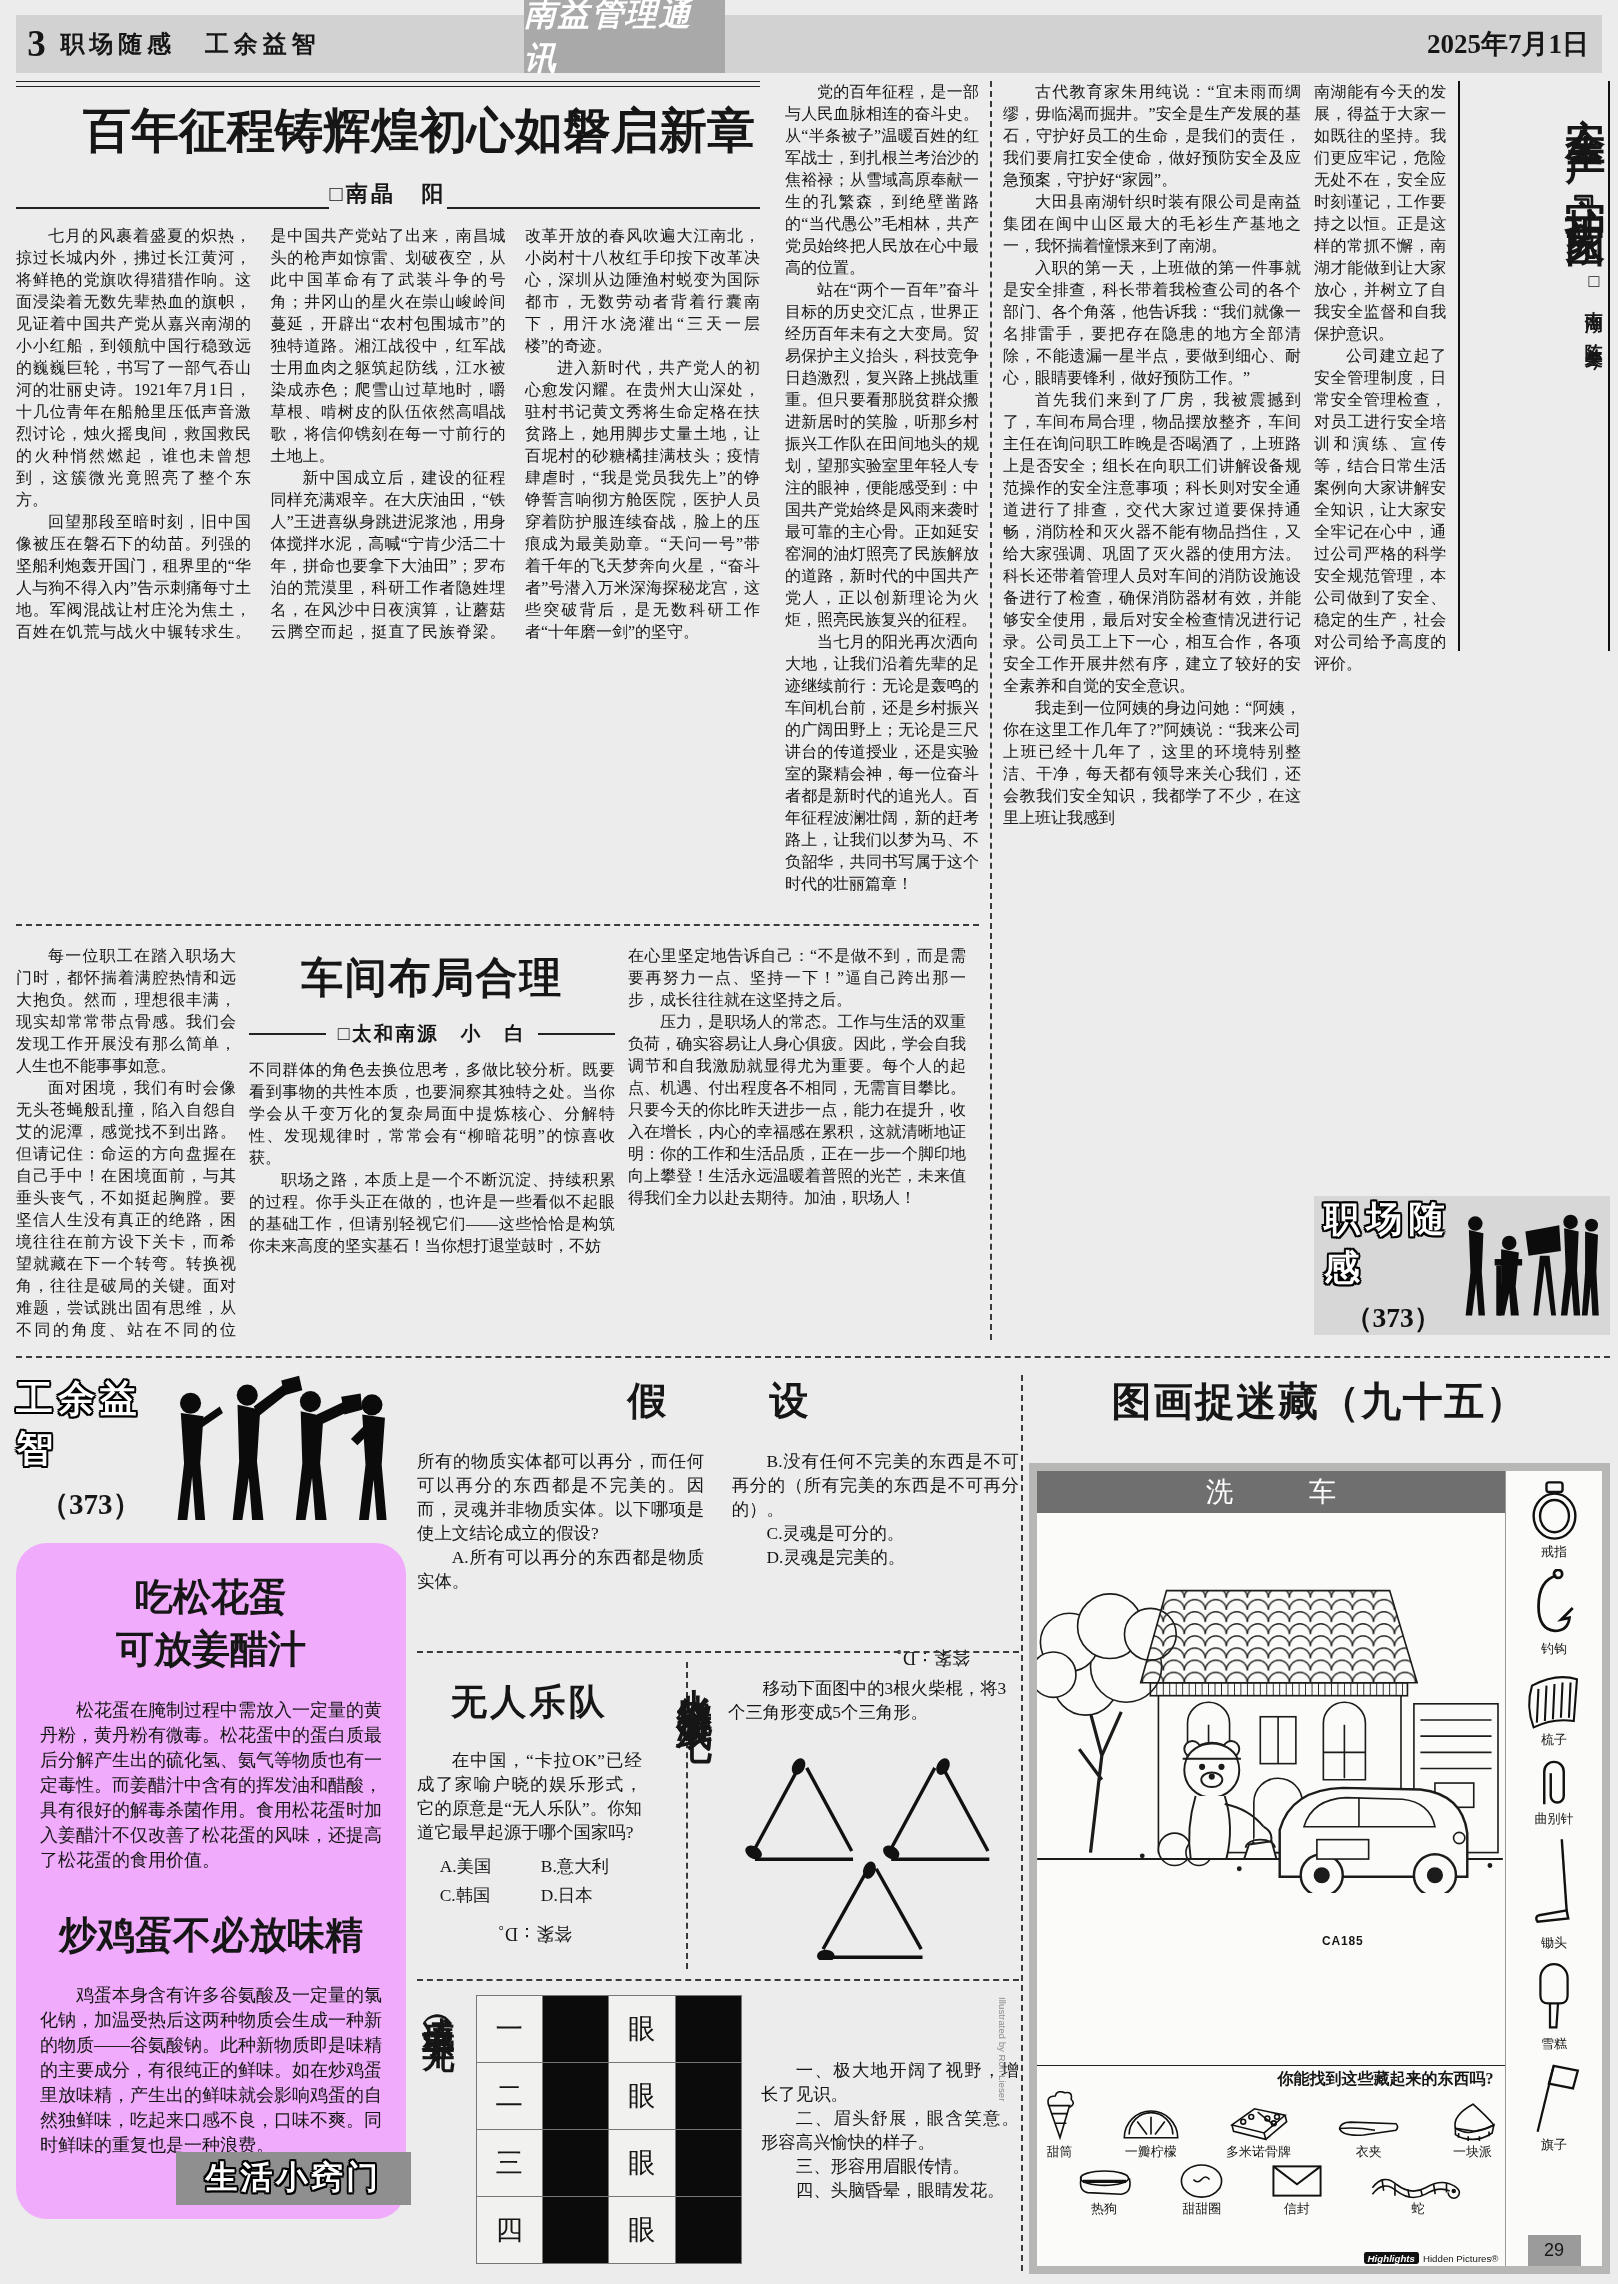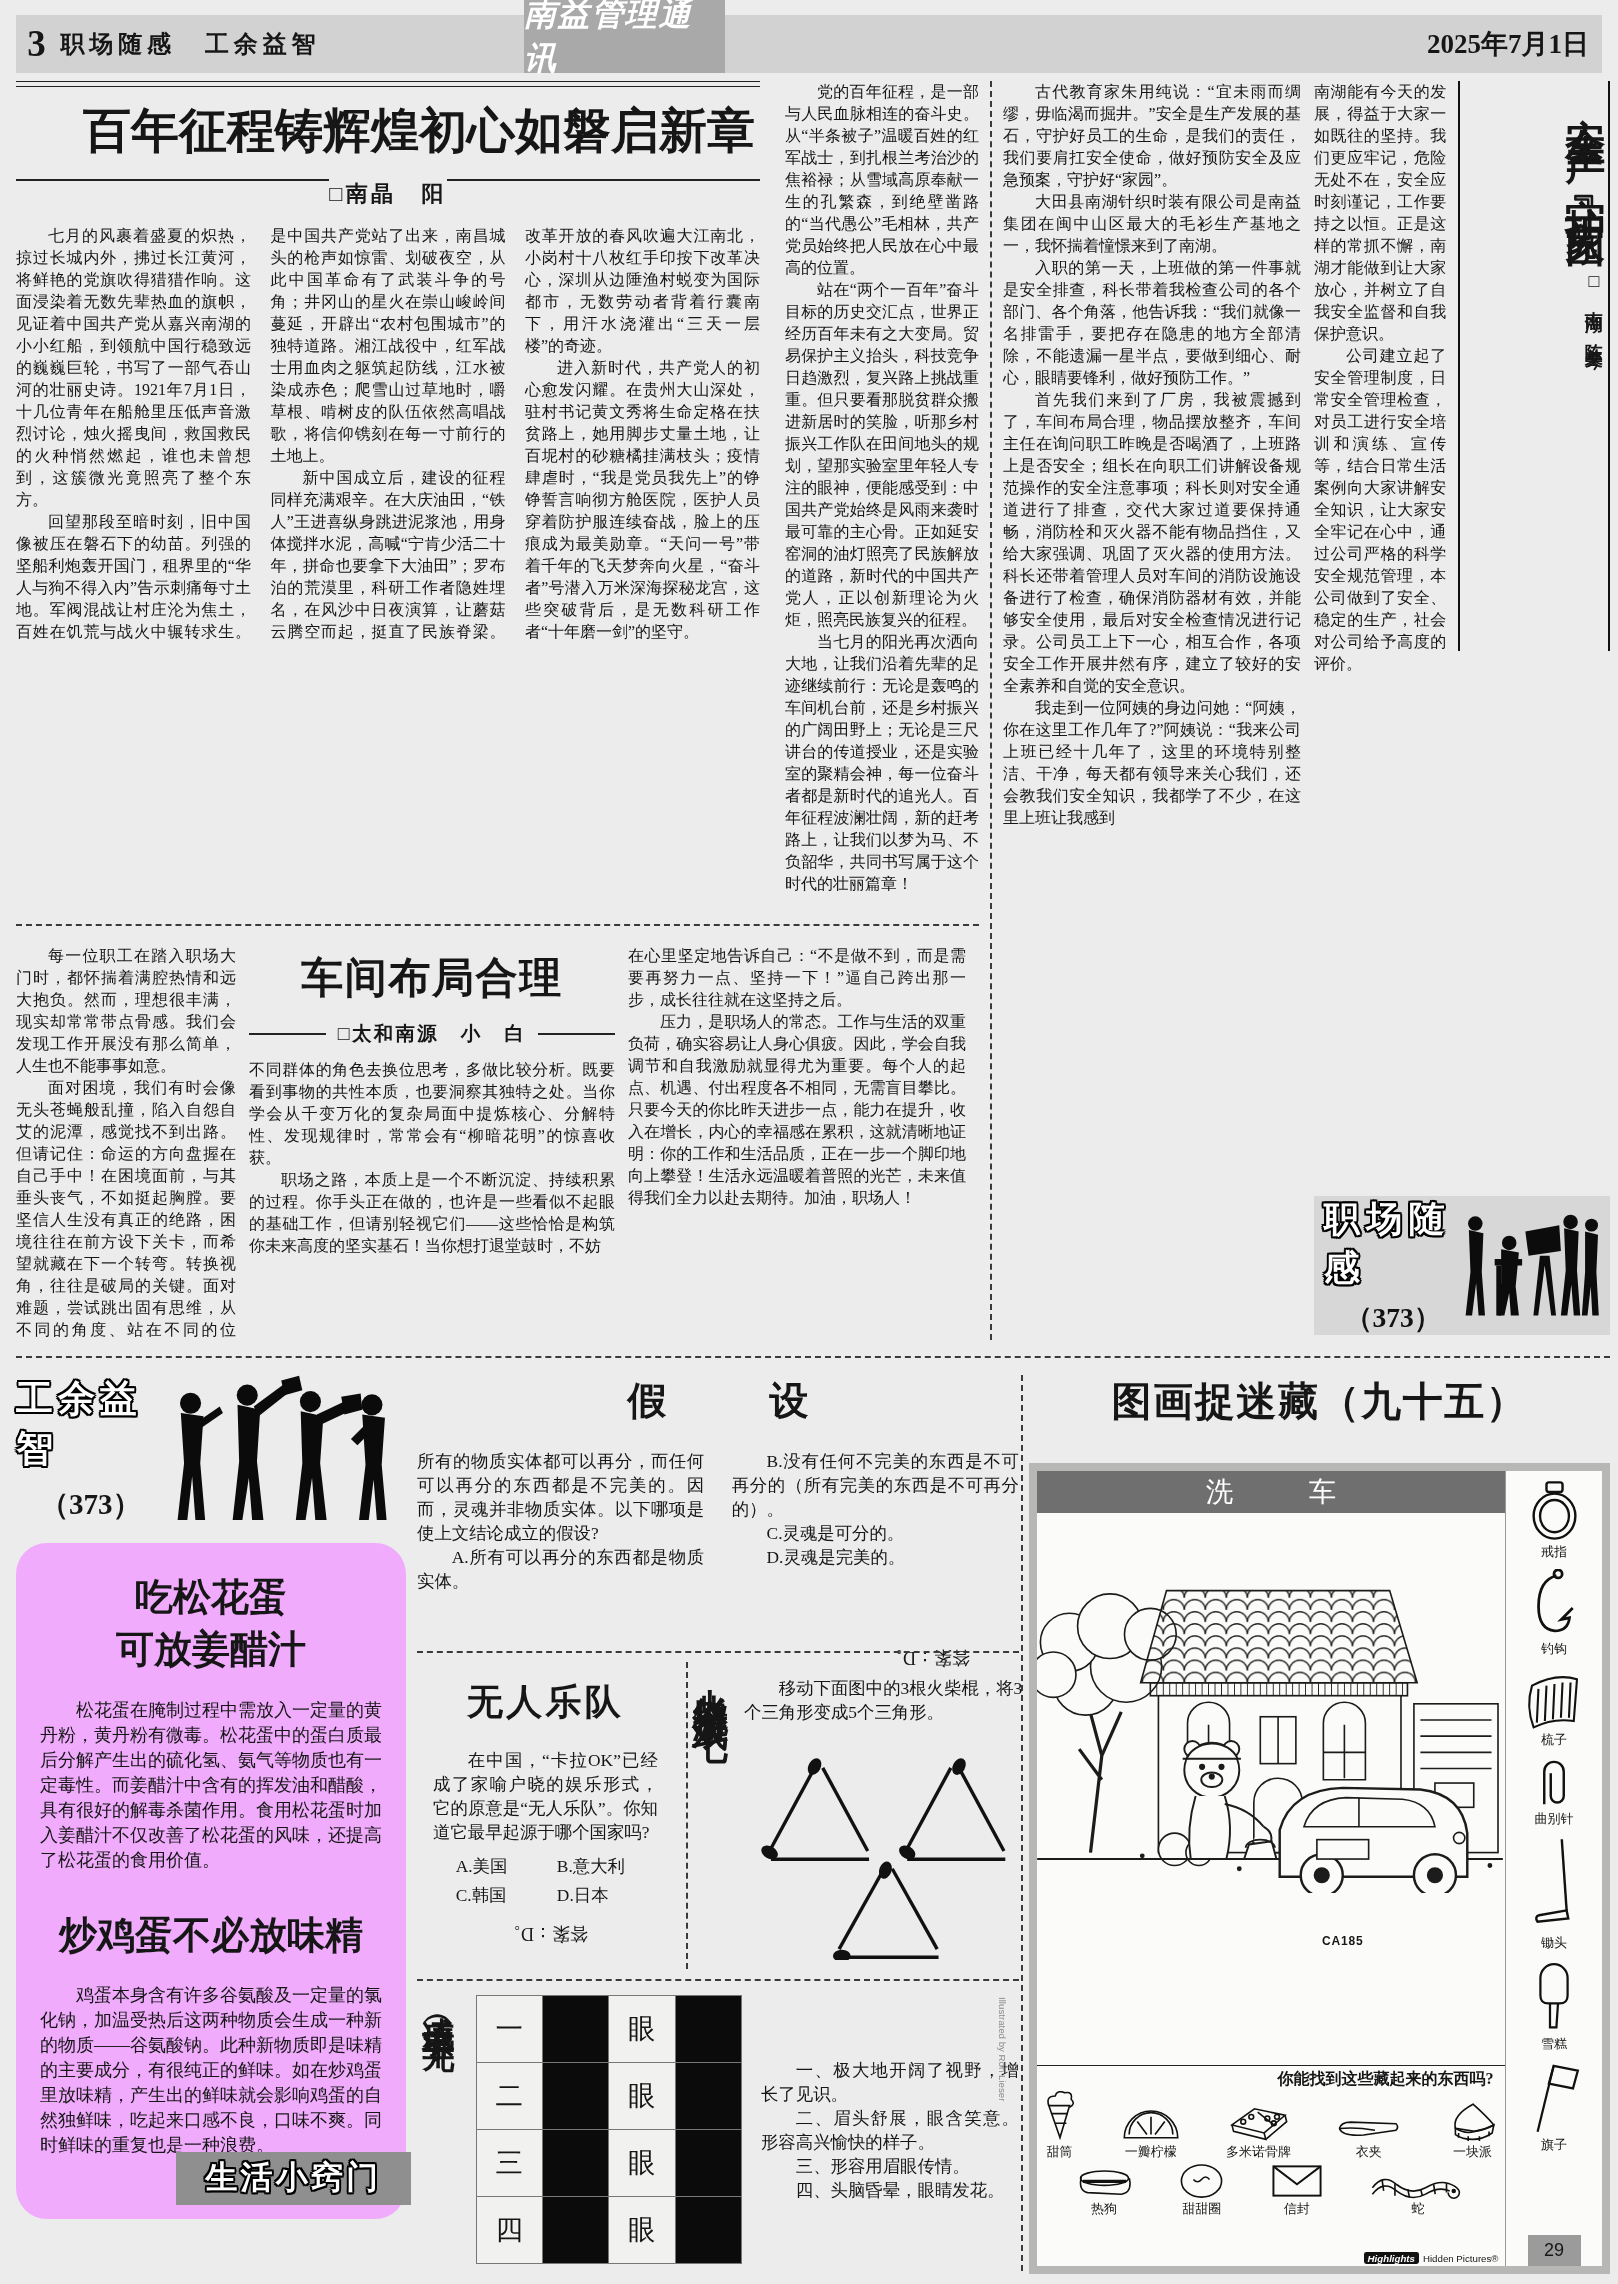--- a/index.html
+++ b/index.html
@@ -18,21 +18,21 @@
   .para{margin:0;text-align:justify;text-indent:2em;}
   .cont-first .para:first-child{text-indent:0;}
   .vdash{position:absolute;border-left:2.4px dashed #3a3a3a;width:0;}
   .hdash{position:absolute;border-top:2.4px dashed #3a3a3a;height:0;}
   .rule-line{flex:1;border-top:2.4px solid #222;}
   
   .cent{position:absolute;left:16px;top:81px;width:963px;height:840px;}
   .cent-main{position:absolute;left:0;top:0;width:744px;height:840px;}
   .cent-toprule{border-top:1.6px solid #222;border-bottom:1.6px solid #222;height:4px;margin-bottom:18px;}
   .cent-head{display:flex;justify-content:flex-end;padding:0 4.9px;font-size:48px;font-weight:bold;line-height:1.1;}
-  .cent-author{display:flex;align-items:flex-start;margin:21px 0 16px 0;}
+  .cent-author{display:flex;align-items:flex-end;margin:21px 0 16px 0;font-family:Liberation Mono, monospace;}
   .cent-author .nm{font-size:22px;font-weight:bold;letter-spacing:3.2px;white-space:nowrap;}
   .cent-body{height:665px;overflow:hidden;columns:3;column-gap:19.4px;font-size:16px;line-height:22px;}
   .cent-right{position:absolute;left:769px;top:0;width:194px;height:840px;overflow:hidden;
               font-size:16px;line-height:22px;}
   
   .safe{position:absolute;left:1003px;top:81px;width:607px;height:1262px;display:flex;gap:13px;}
   .safe-c1{width:298px;height:1262px;overflow:hidden;font-size:16px;line-height:22px;}
   .safe-c2wrap{width:296px;display:flex;flex-direction:column;}
   .safe-c2{height:1107px;overflow:hidden;font-size:16px;line-height:22px;}
   .sv-head{float:right;width:142px;height:560px;margin-left:11.3px;margin-bottom:9.7px;
@@ -66,21 +66,21 @@
   .bl-body{font-size:18px;line-height:25px;margin-top:22.7px;}
   .bl-body .para{text-indent:2em;}
   .tip-tag{position:absolute;right:-4.9px;bottom:14.6px;width:235px;height:53px;background:#8f8f8f;
            display:flex;align-items:center;justify-content:center;}
   .tip-tag span{font-size:32px;letter-spacing:3.2px;}
   
   .bm{position:absolute;left:417px;top:1374px;width:602px;height:900px;}
   .bm-hyp-title{font-size:39px;font-weight:bold;text-align:center;letter-spacing:32px;text-indent:32px;}
   .bm-hyp-body{margin-top:21px;height:194px;overflow:hidden;columns:2;column-gap:27.5px;font-size:17.4px;line-height:24px;}
   .ans{display:inline-block;transform:rotate(180deg);font-size:18px;}
-  .bm-row2{position:absolute;left:16px;top:285px;width:602px;height:317px;display:flex;}
+  .bm-row2{position:absolute;left:0;top:285px;width:602px;height:317px;display:flex;}
   .bq{width:267px;padding-right:11.3px;}
   .bq-title{font-size:36px;font-weight:bold;text-align:center;letter-spacing:3.2px;margin-top:19.4px;}
   .bq-body{margin-top:21px;font-size:17.4px;line-height:24px;}
   .bq-opts{display:grid;grid-template-columns:1fr 1fr;font-size:17.4px;line-height:29px;margin:8px 0 0 22.7px;}
   .match{flex:1;display:flex;padding-left:16px;}
   .match-title{writing-mode:vertical-rl;font-size:36px;font-weight:bold;letter-spacing:6.5px;height:307px;}
   .match-right{flex:1;padding-left:9.7px;}
   .match-instr{font-size:17.4px;line-height:24px;text-indent:2em;}
   .bm-row3{position:absolute;left:0;top:613px;width:602px;height:285px;display:flex;align-items:center;}
   .idiom-title{writing-mode:vertical-rl;font-size:32px;font-weight:bold;letter-spacing:3.2px;height:275px;}

